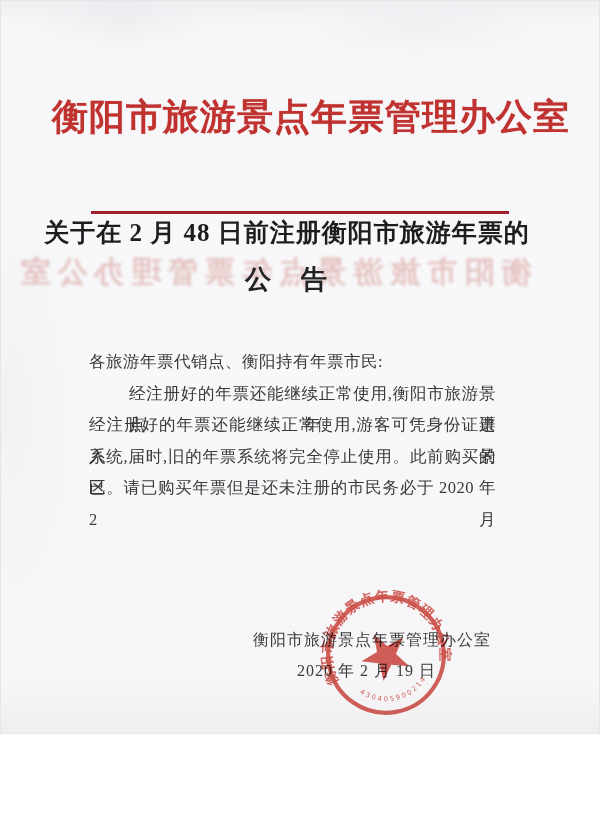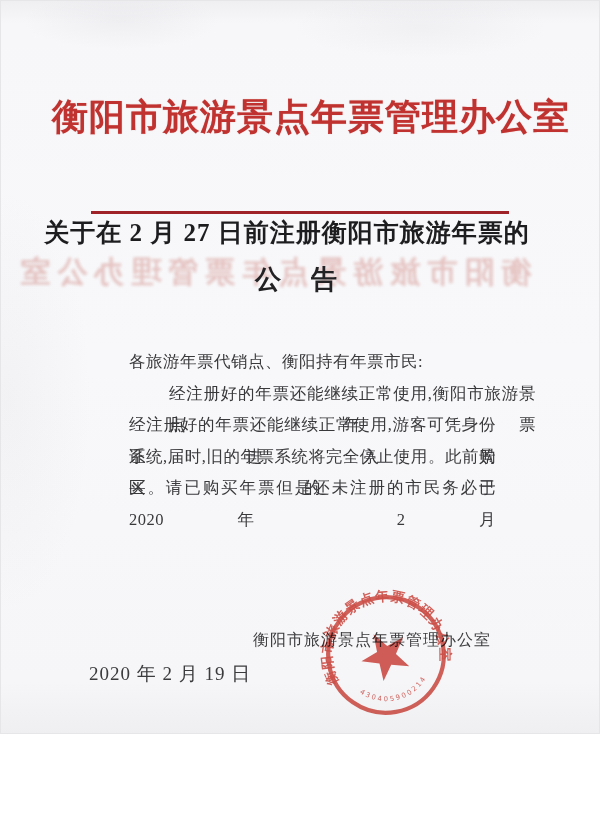--- a/index.html
+++ b/index.html
@@ -46,55 +46,54 @@
     z-index:1;
   }
   .title1{
     position:absolute;top:215px;left:0;width:572px;
     text-align:center;
     font-size:25px;font-weight:bold;color:#1d1d20;
     letter-spacing:1px;
     z-index:2;
   }
   .title2{
-    position:absolute;top:261px;left:10px;width:572px;
+    position:absolute;top:261px;left:0;width:572px;
     text-align:center;
     font-size:26px;font-weight:bold;color:#222225;
     letter-spacing:2px;
     z-index:2;
   }
   .body-block{
     position:absolute;top:345px;left:88px;width:407px;
     color:#39393c;
     font-size:16.5px;
     letter-spacing:.5px;
   }
   .body-block .bline{
     height:31.5px;line-height:31.5px;
     white-space:nowrap;
-    margin-left:40px;
   }
   .body-block .bline.just{
     white-space:normal;
     text-align:justify;
     text-align-last:justify;
   }
   .body-block .bline.indent{
     padding-left:40px;width:367px;
   }
   .signature{
     position:absolute;top:629px;left:88px;width:402px;
     text-align:right;
     font-size:16px;letter-spacing:1px;color:#3b3b3e;
     z-index:2;
   }
   .date{
     position:absolute;top:660px;left:88px;width:402px;
-    padding-right:55px;box-sizing:border-box;
-    font-size:19px;letter-spacing:1px;color:#3b3b3e;
+    text-align:right;padding-right:55px;box-sizing:border-box;
+    font-size:16px;letter-spacing:1px;color:#3b3b3e;
     z-index:2;
   }
   .seal{
     position:absolute;top:570px;left:301px;width:168px;height:168px;
     z-index:3;
     mix-blend-mode:multiply;
     opacity:.92;
     filter:blur(.3px);
   }
 </style>
@@ -102,21 +101,21 @@
 <body>
 
 <div class="page">
 
   <div class="letterhead">衡阳市旅游景点年票管理办公室</div>
 
   <div class="red-rule"></div>
 
   <div class="ghost-band">衡阳市旅游景点年票管理办公室</div>
 
-  <div class="title1">关于在 2 月 27 日前注册衡阳市旅游年票的</div>
+  <div class="title1">关于在 2 月 48 日前注册衡阳市旅游年票的</div>
 
   <div class="title2">公　告</div>
 
   <div class="body-block">
     <div class="bline">各旅游年票代销点、衡阳持有年票市民:</div>
     <div class="bline just indent">经注册好的年票还能继续正常使用,衡阳市旅游景点年票</div>
     <div class="bline just">经注册好的年票还能继续正常使用,游客可凭身份证进入景</div>
     <div class="bline just">系统,届时,旧的年票系统将完全停止使用。此前购买的已</div>
     <div class="bline just">区。请已购买年票但是还未注册的市民务必于 2020 年 2 月</div>
   </div>

